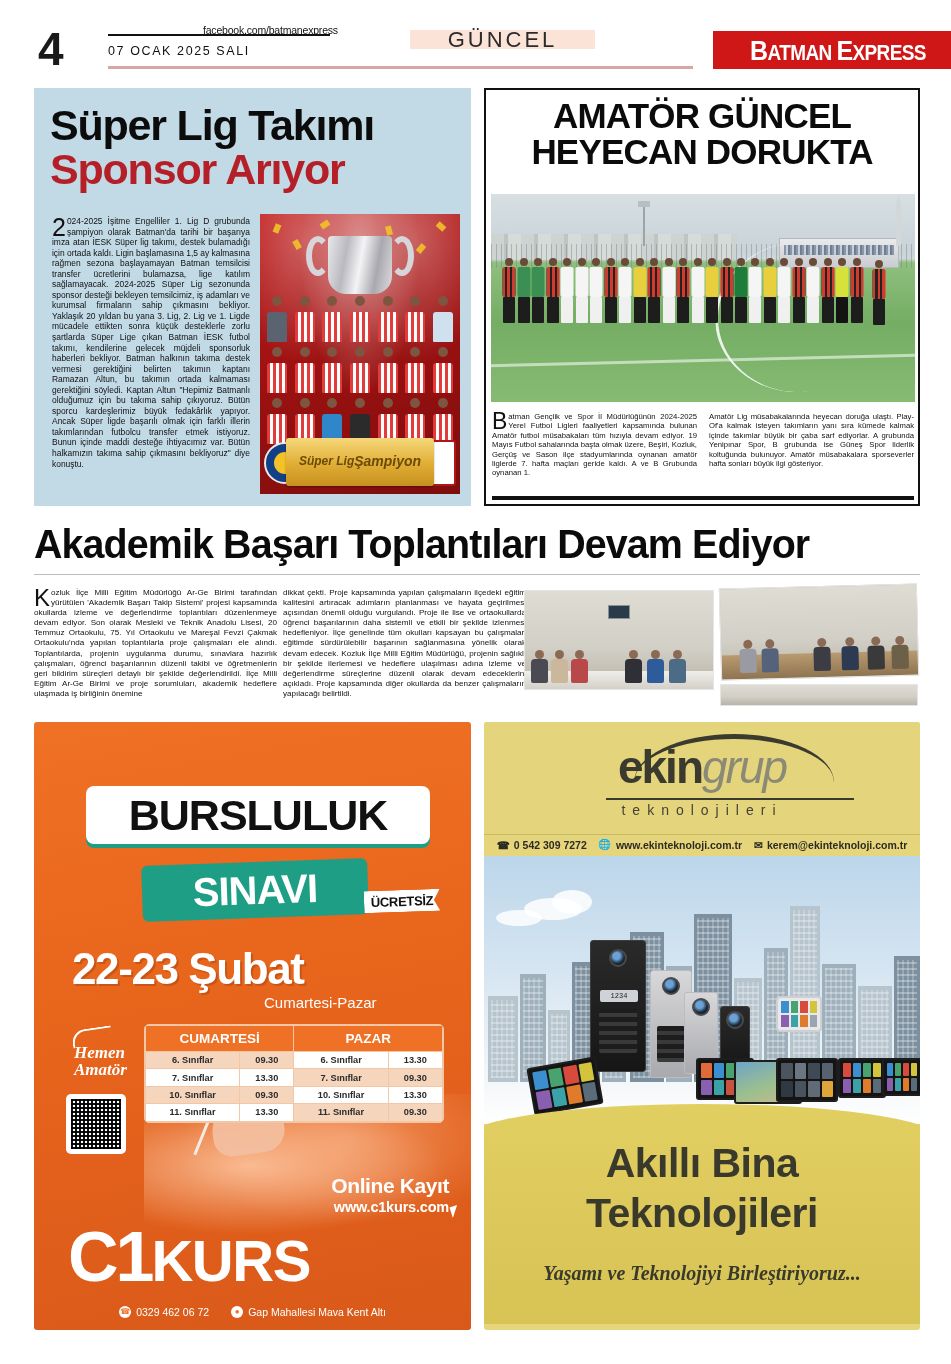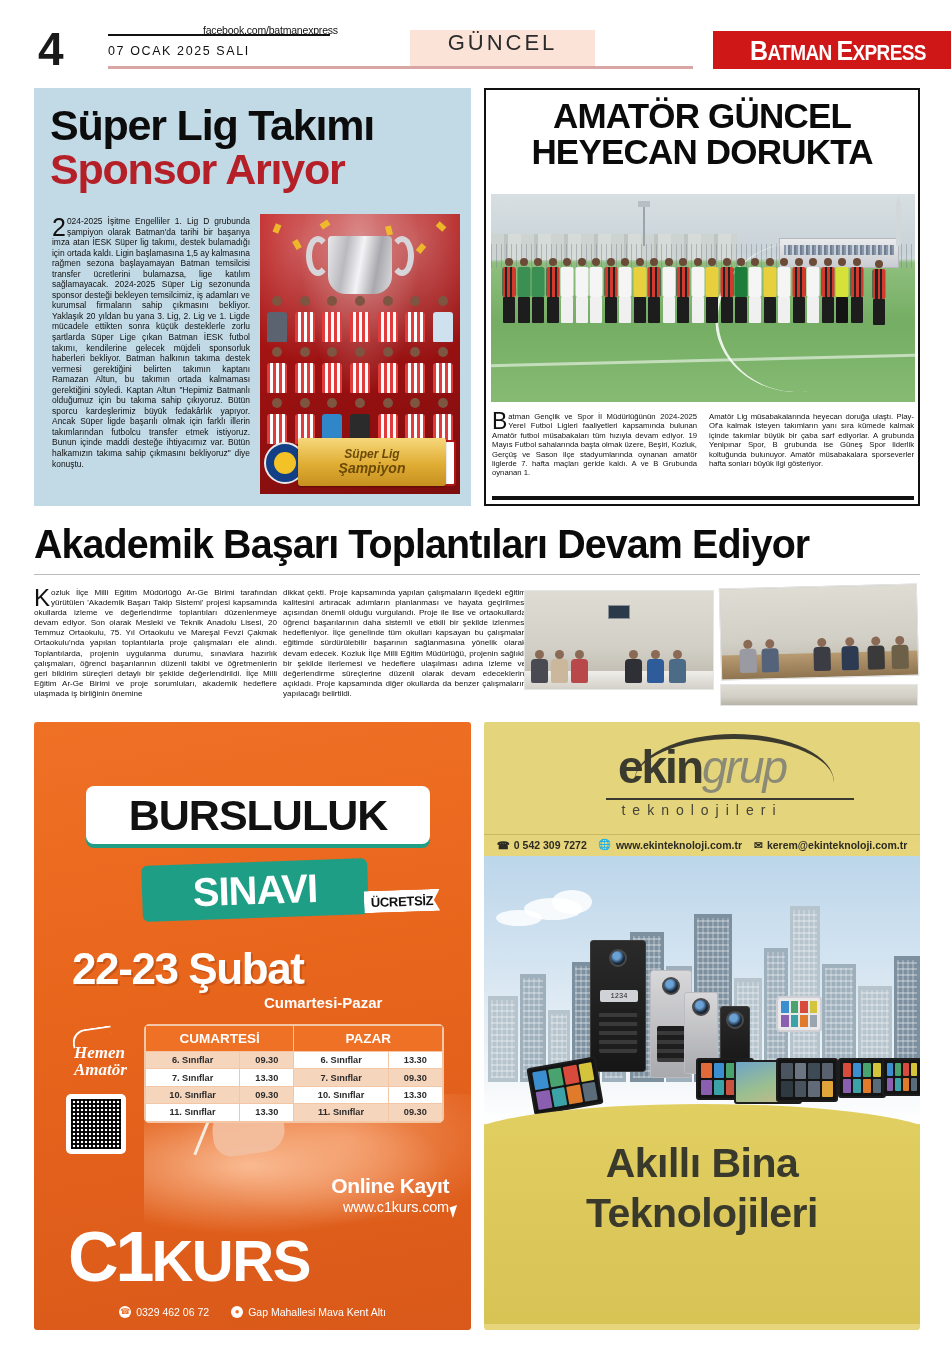--- a/index.html
+++ b/index.html
@@ -29,23 +29,23 @@
   .hdr-date {
     position:absolute; left:108px; top:44px;
     font-size:12.5px; color:#111; letter-spacing:1.6px; font-weight:400;
     font-family:"Liberation Sans", sans-serif;
   }
   .hdr-rule-bottom {
     position:absolute; left:108px; top:66px; width:1040px; max-width:585px; height:3px;
     background:#d9a6a6;
   }
   .section-tab {
-    position:absolute; left:410px; top:30px; width:185px; height:36px;
+    position:absolute; left:410px; top:30px; width:185px; height:19px;
     background:#fbe3d8;
-    display:flex; justify-content:center;
+    display:flex; align-items:center; justify-content:center;
   }
   .section-tab span {
     font-size:22px; letter-spacing:3px; color:#2b2b2b; font-weight:400;
   }
   .logo-box {
     position:absolute; left:713px; top:31px; width:250px; height:38px;
     background:#cf1717; display:flex; align-items:center; justify-content:center;
     overflow:hidden;
   }
   .logo-box span {
@@ -122,24 +122,24 @@
   .plr .body {
     position:absolute; left:50%; bottom:2px; transform:translateX(-50%);
     width:20px; height:30px; border-radius:3px 3px 1px 1px;
     background:repeating-linear-gradient(90deg,#e23b3b 0 3px,#fdfdfd 3px 6px);
   }
   .plr.coach .body { background:#5b6370; }
   .plr.coach2 .body { background:#cfe0ee; }
   .plr.gk1 .body { background:#2f86c9; }
   .plr.gk2 .body { background:#2b2b2b; }
   .ribbon {
-    position:absolute; left:38px; bottom:8px; width:148px; height:48px;
+    position:absolute; left:26px; bottom:8px; width:148px; height:48px;
     background:linear-gradient(180deg,#f6d87b 0%, #e0ad34 55%, #c6901f 100%);
     border-radius:3px;
-    display:flex; flex-direction:column; align-items:center; justify-content:center;
+    display:flex; flex-direction:row; align-items:center; justify-content:center;
     box-shadow:0 1px 2px rgba(0,0,0,.35);
   }
   .ribbon .r1 { font-size:12px; font-weight:700; color:#6b4a07; font-style:italic; line-height:1.1;}
   .ribbon .r2 { font-size:14px; font-weight:700; color:#6b4a07; font-style:italic; line-height:1.1;}
   .badge-l {
     position:absolute; left:4px; bottom:10px; width:42px; height:42px;
     border-radius:50%; background:#123f86; border:2px solid #e8e8e8;
     display:flex; align-items:center; justify-content:center;
   }
   .badge-l .inner { width:22px; height:22px; border-radius:50%; background:#f2c227; }
@@ -340,21 +340,21 @@
     transform:rotate(-2deg);
   }
   .ucretsiz span { font-size:13px; font-weight:700; color:#111; letter-spacing:-0.3px; }
   .date-big {
     position:absolute; left:38px; top:222px; width:360px;
     font-size:44px; font-weight:700; color:#fff; letter-spacing:-1.4px;
     text-shadow:2px 2px 0 rgba(140,55,10,.35); white-space:nowrap;
   }
   .date-sub {
     position:absolute; left:230px; top:272px;
-    font-size:15px; color:#fff; font-weight:700;
+    font-size:15px; color:#fff; font-weight:400;
   }
   .hemen {
     position:absolute; left:40px; top:322px; width:80px;
     font-size:17px; color:#fff; line-height:1.0;
     font-family:"Liberation Serif", serif; font-style:italic; font-weight:700;
   }
   .arrow-curve {
     position:absolute; left:38px; top:306px; width:40px; height:18px;
     border-top:2px solid #fff; border-left:2px solid #fff;
     border-radius:14px 0 0 0; transform:rotate(-8deg);
@@ -383,21 +383,21 @@
   .sched td {
     font-size:9.2px; font-weight:700; color:#2b2b2b; padding:3.2px 4px;
     text-align:center; border:1px solid #f3c7a6; background:#fff;
   }
   .sched td.alt { background:#f6d5bd; }
   .sched td.lbl { text-align:center; }
   .online {
     position:absolute; right:22px; top:452px; text-align:right;
   }
   .online .o1 { font-size:21px; font-weight:700; color:#fff; letter-spacing:-0.4px; }
-  .online .o2 { font-size:14.5px; color:#fff; margin-top:1px; letter-spacing:-0.2px; }
+  .online .o2 { font-size:14.5px; color:#fff; margin-top:1px; letter-spacing:-0.2px;font-weight:bold; }
   .cursor {
     position:absolute; right:12px; top:484px; width:0; height:0;
     border-left:8px solid #fff; border-bottom:11px solid transparent;
     transform:rotate(-18deg);
   }
   .brand {
     position:absolute; left:34px; top:500px; width:380px;
     font-size:70px; font-weight:700; color:#fff; letter-spacing:-3px;
     line-height:1; white-space:nowrap;
   }
@@ -1102,15 +1102,16 @@
           </div>
       </div>
       <div style="position:absolute;left:116px;bottom:122px;width:38px;height:12px;background:#cfd3d8;border-radius:2px;display:flex;align-items:center;justify-content:center;font-size:7px;color:#222;font-family:'Liberation Mono',monospace;">1234</div>
     </div>
 
     <div class="ek-curve"></div>
     <div class="ek-h1">
       <div>Akıllı Bina</div>
       <div>Teknolojileri</div>
     </div>
+    <div class="ek-slogan">Yaşamı ve Teknolojiyi Birleştiriyoruz...</div>
   </div>
 
 </div>
 
 </body></html>

